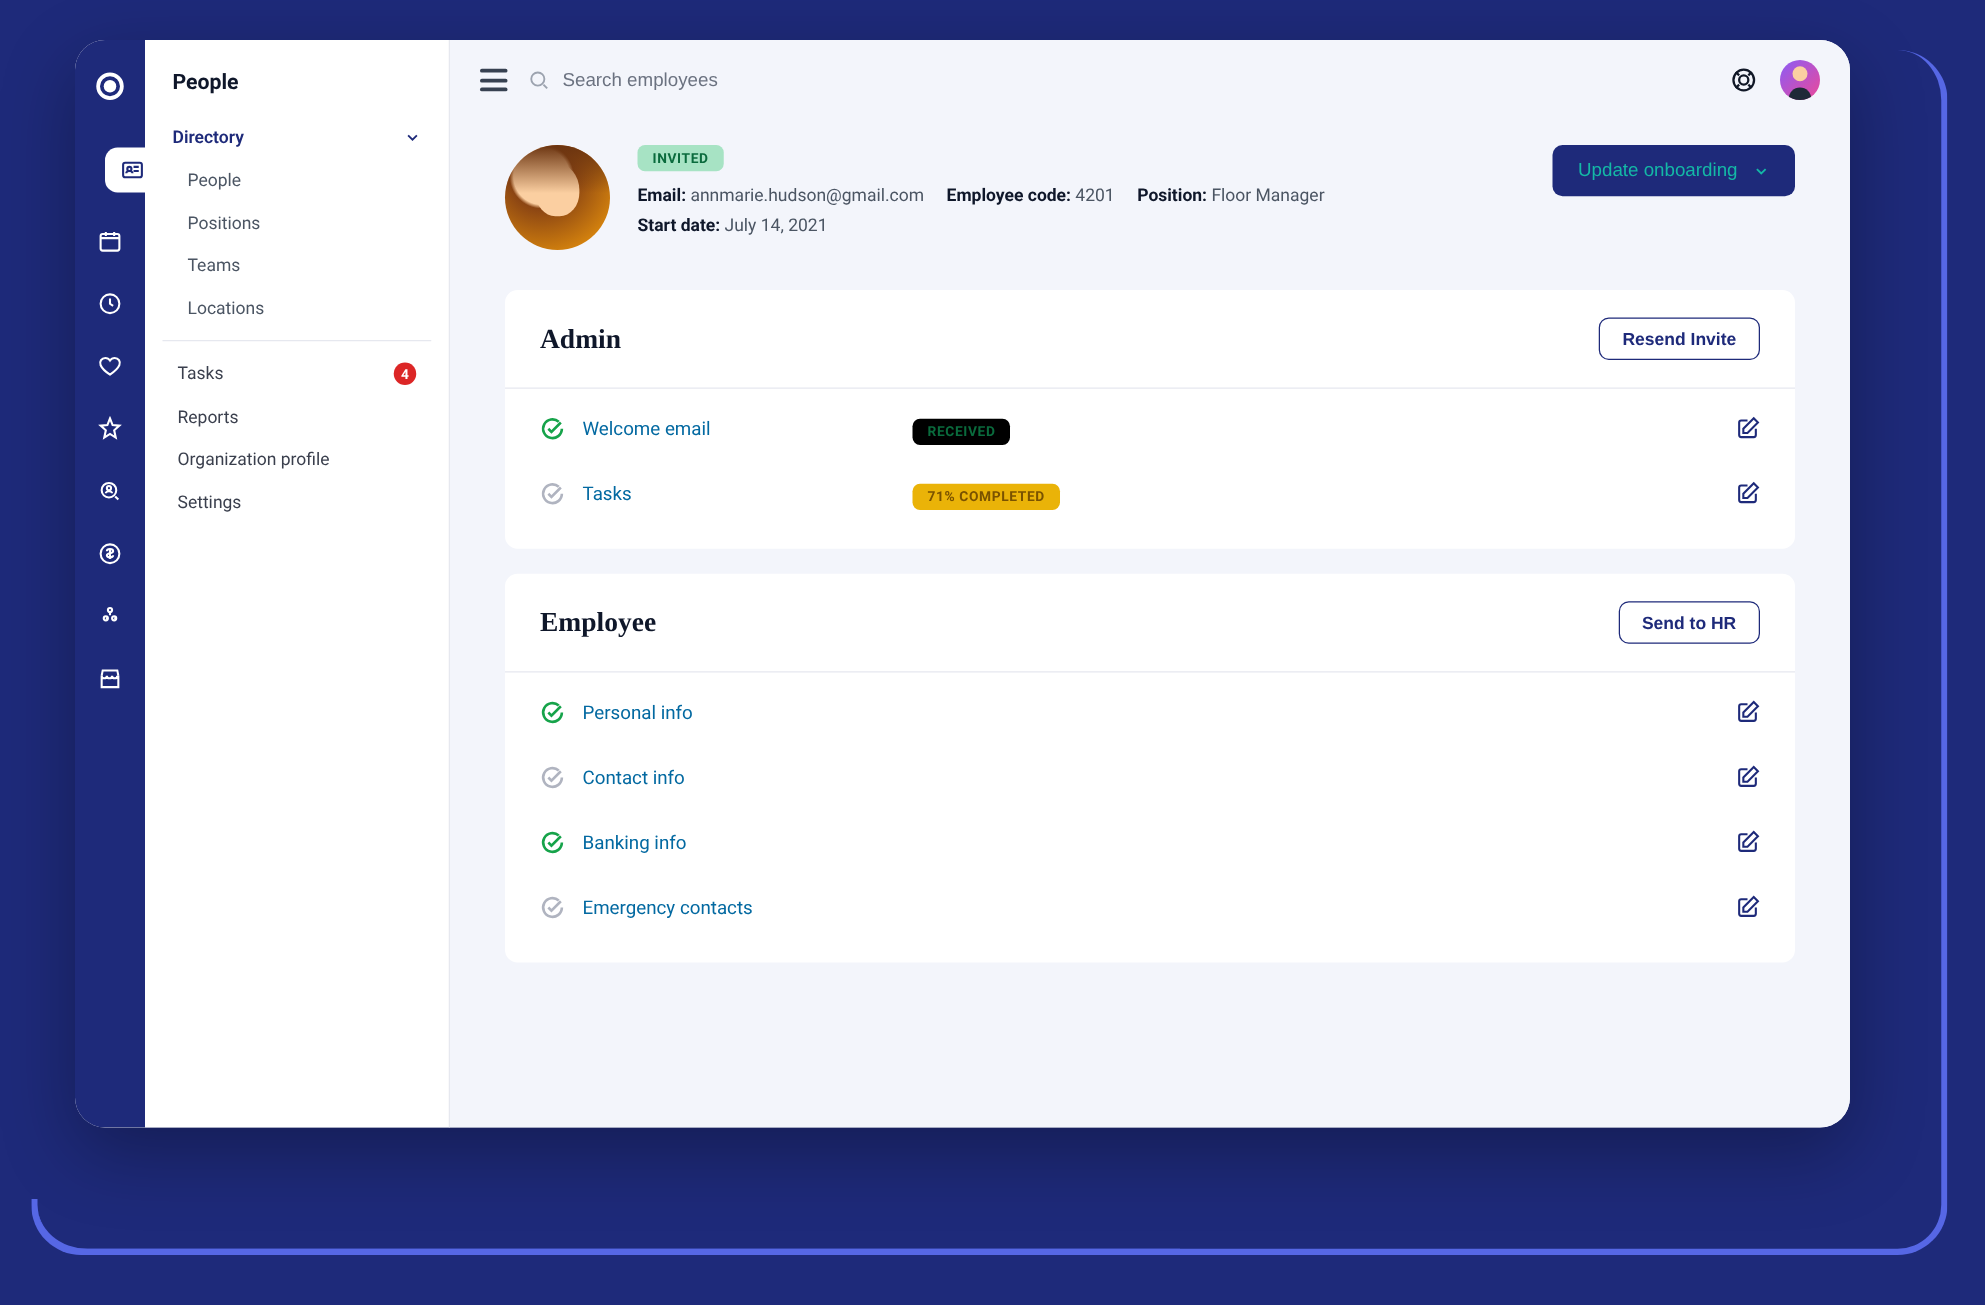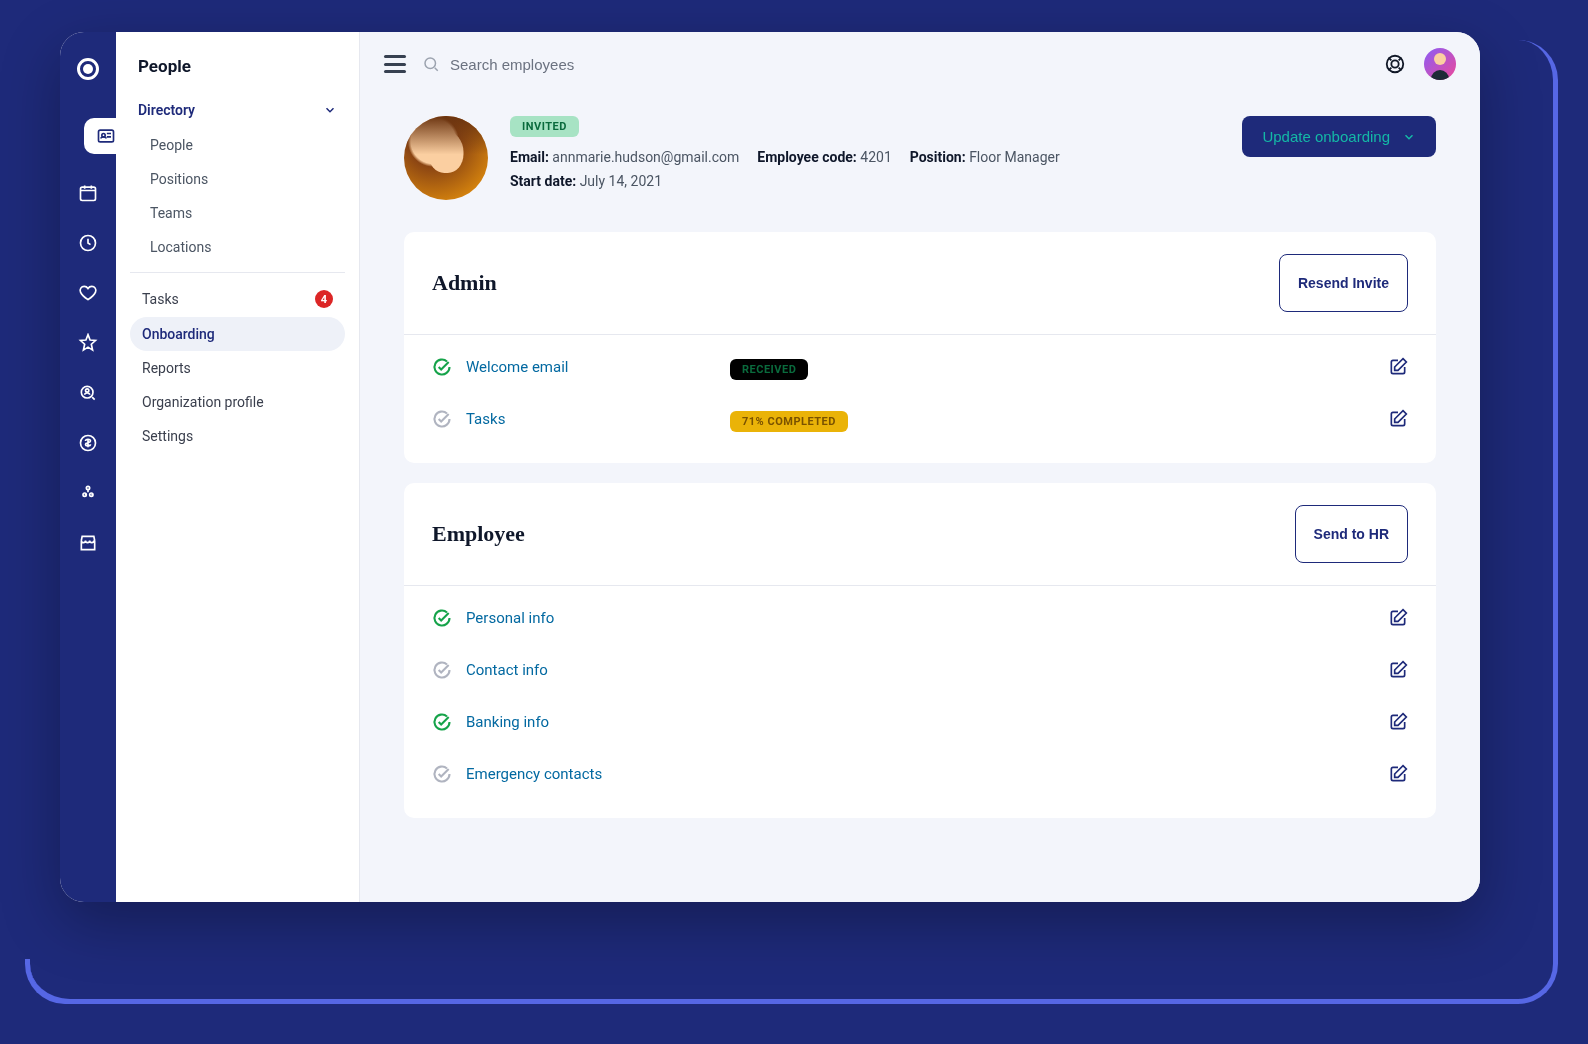--- a/index.html
+++ b/index.html
@@ -299,21 +299,21 @@
 .card-title {
   font-family: Georgia, serif;
   font-size: 22px;
   font-weight: 700;
   color: #0f172a;
 }
 .outline-btn {
   background: #fff;
   border: 1.5px solid #1e2a7a;
   color: #1e2a7a;
-  padding: 20px 18px;
+  padding: 8px 18px;
   border-radius: 8px;
   font-size: 14px;
   font-weight: 600;
   cursor: pointer;
 }
 .card-body { padding: 6px 28px 18px; }
 .check-row {
   display: flex;
   align-items: center;
   padding: 16px 0;
@@ -401,23 +401,20 @@
         </svg>
     </div>
     <div class="nav-sub-item">People</div>
     <div class="nav-sub-item">Positions</div>
     <div class="nav-sub-item">Teams</div>
     <div class="nav-sub-item">Locations</div>
     <div class="nav-divider"></div>
     <div class="nav-item">
       <span>Tasks</span>
       <span class="badge-count">4</span>
-    </div>
-    <div class="nav-item active">
-      <span>Onboarding</span>
     </div>
     <div class="nav-item">
       <span>Reports</span>
     </div>
     <div class="nav-item">
       <span>Organization profile</span>
     </div>
     <div class="nav-item">
       <span>Settings</span>
     </div>

